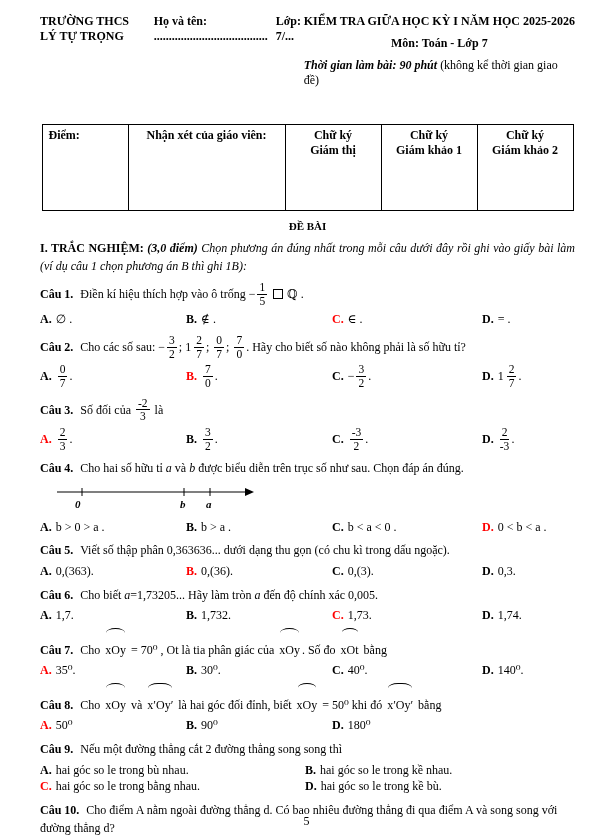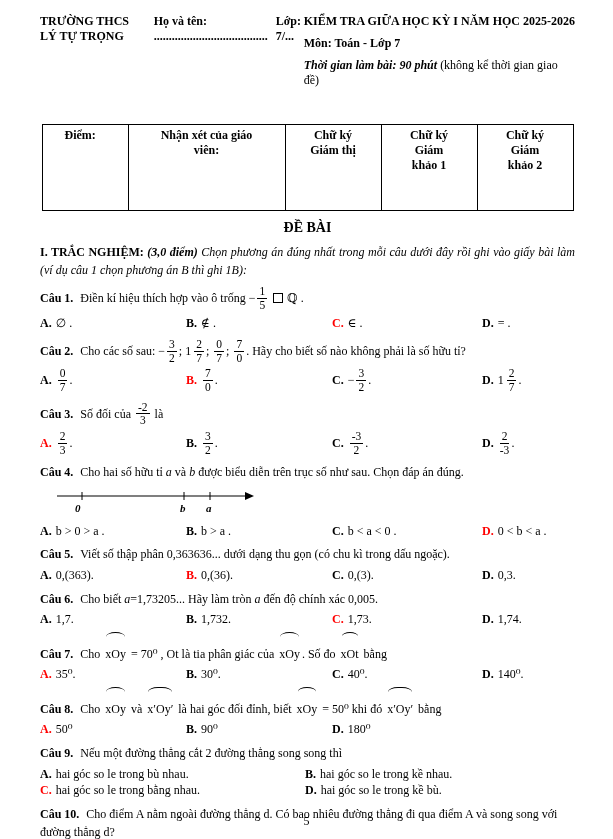--- a/index.html
+++ b/index.html
@@ -7,32 +7,32 @@
        font-family:"Liberation Serif","DejaVu Serif",serif;font-size:12px;
        position:relative;overflow:hidden}
   .page{padding:14px 38px 0 40px}
   b{font-weight:bold}
   .nowrap{white-space:nowrap}
 
   
   .hdr{display:flex;justify-content:space-between}
   .hcol-l{display:flex;flex-direction:row;gap:8px}
   .hcol-r{width:312px;display:flex;flex-direction:column;gap:7px}
-  .hsub{}
+  .hsub{text-align:center}
 
   
   table.grade{border-collapse:collapse;margin:36px auto 0}
   .grade td{border:1px solid #000;vertical-align:top;font-weight:bold;
-            padding:3px 22px;height:86px;text-align:center}
+            padding:3px 6px;height:86px;text-align:center}
   .c1{width:86px;text-align:left!important}
   .c2{width:157px}
   .c3{width:96px}
   .sig2{}
 
-  .debai{text-align:center;font-weight:bold;margin-top:9px;font-size:14px}
+  .debai{text-align:center;font-weight:bold;margin-top:9px;font-size:11px}
   .sect{margin-top:7px;line-height:1.5;text-align:justify}
 
   
   .q{margin-top:7px}
   .qt{line-height:1.45}
   .ql{margin-right:4px}
   .opts{display:grid;grid-template-columns:146px 146px 150px auto;
         align-items:center;margin-top:3px;line-height:1.4}
   .opts.o2{grid-template-columns:265px auto}
   .ol{margin-right:4px}

